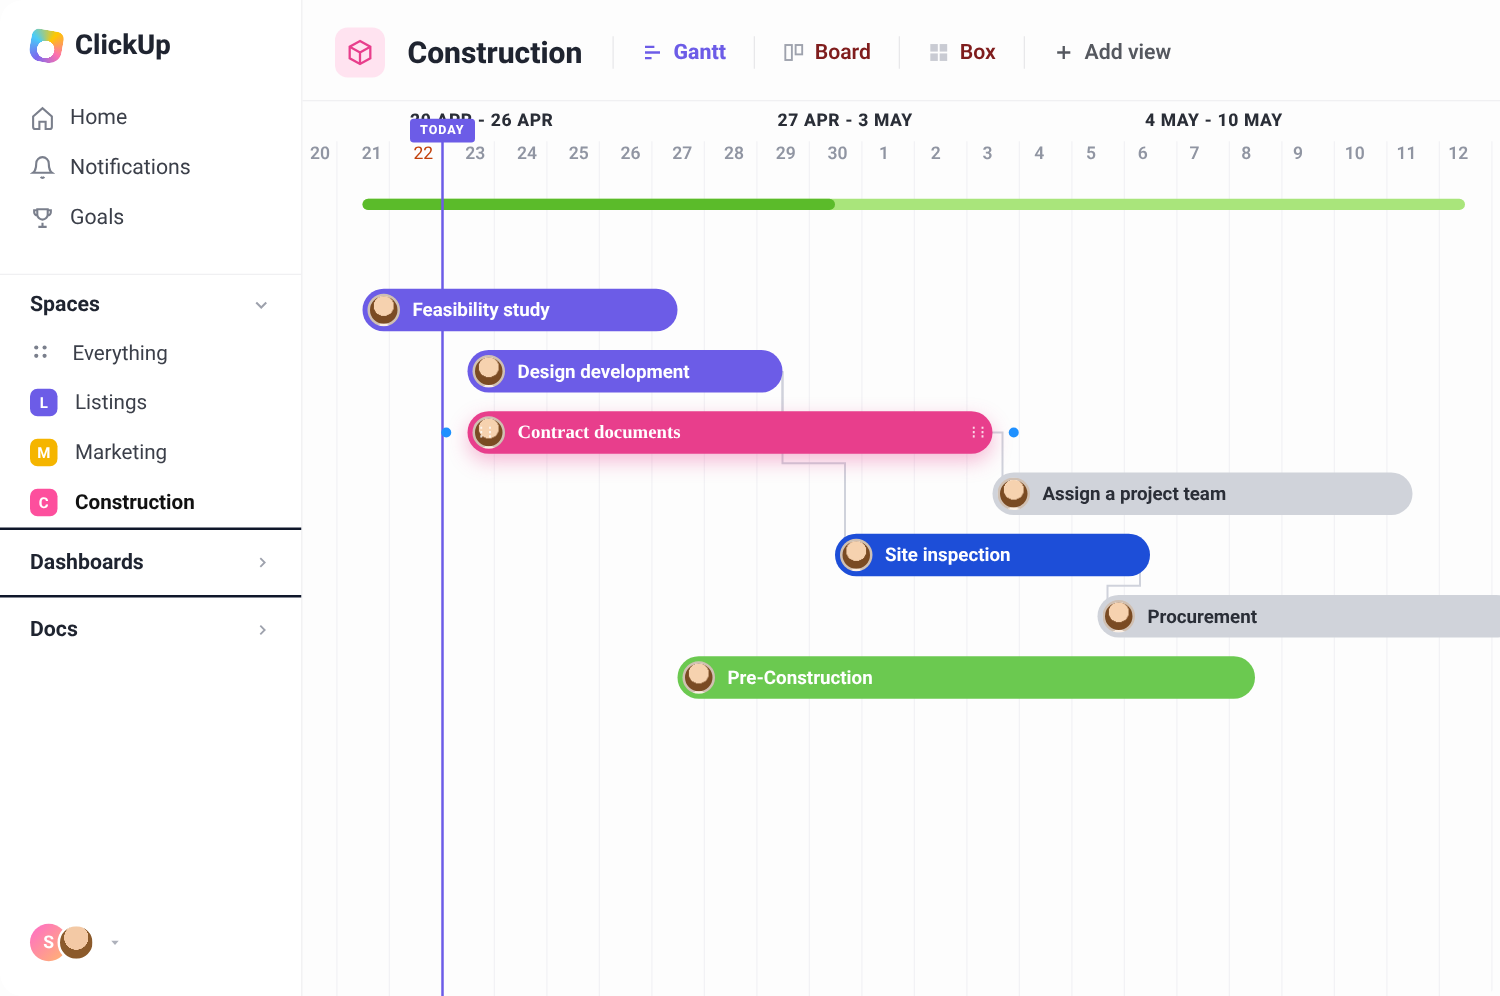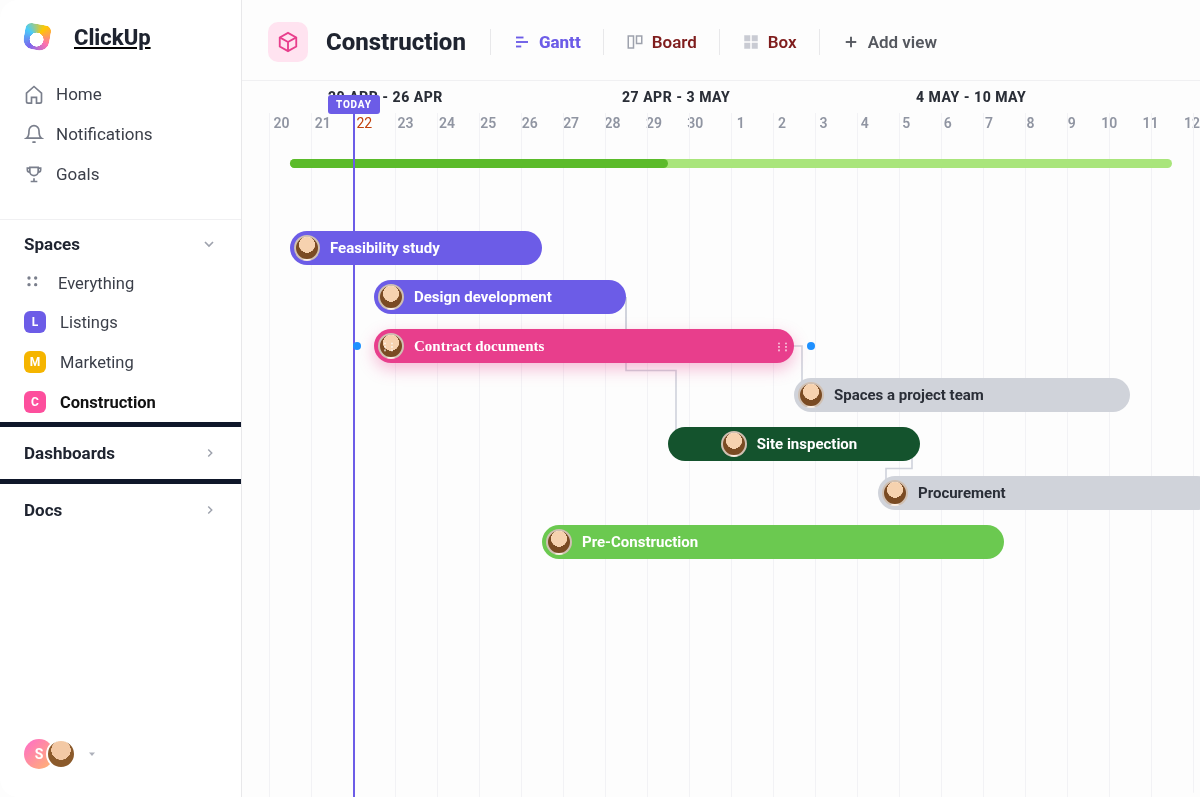--- a/index.html
+++ b/index.html
@@ -1,21 +1,21 @@
 <!DOCTYPE html>
 <html><head>
 <meta charset="utf-8">
 <style>
   * { box-sizing: border-box; margin: 0; padding: 0; }
   html, body { width: 1200px; height: 797px; font-family: -apple-system, BlinkMacSystemFont, "Segoe UI", Roboto, sans-serif; overflow: hidden; }
   body { display: flex; background: #fdfdfd; border-radius: 18px; }
 
   
   .sidebar { width: 242px; border-right: 1px solid #e8e8ea; display: flex; flex-direction: column; background: #fff; border-top-left-radius: 18px; border-bottom-left-radius: 18px; }
-  .logo-row { display: flex; align-items: flex-end; gap: 24px; padding: 24px 24px 20px 24px; text-decoration: underline; }
+  .logo-row { display: flex; align-items: flex-start; gap: 10px; padding: 24px 24px 20px 24px; }
   .logo-mark { width: 26px; height: 26px; position: relative; }
   .logo-mark::before { content: ""; position: absolute; inset: 0; background:
       conic-gradient(from 210deg, #7b68ee, #49ccf9, #ffc800, #fd71af, #7b68ee);
       -webkit-mask: radial-gradient(circle at 50% 60%, transparent 34%, #000 35%);
               mask: radial-gradient(circle at 50% 60%, transparent 34%, #000 35%);
       transform: rotate(10deg);
       border-radius: 6px 6px 10px 10px;
   }
   .logo-text { font-weight: 800; font-size: 22px; color: #1f2430; }
 
@@ -23,21 +23,21 @@
   .nav-item { display: flex; align-items: center; gap: 12px; padding: 10px 24px; font-size: 17px; color: #3b3f49; cursor: pointer; }
   .nav-icon { width: 20px; height: 20px; color: #7a7f8c; flex-shrink: 0; }
 
   .section-header { display: flex; align-items: center; justify-content: space-between; padding: 14px 24px 10px 24px; font-size: 17px; font-weight: 700; color: #1f2430; border-top: 1px solid #f0f0f2; margin-top: 11px; }
   .section-header .chev { color: #9ea2ad; }
 
   .space-item { display: flex; align-items: center; gap: 14px; padding: 9px 24px; font-size: 16.5px; color: #3b3f49; cursor: pointer; }
   .space-badge { width: 22px; height: 22px; border-radius: 6px; display: flex; align-items: center; justify-content: center; font-size: 12px; font-weight: 700; color: #fff; }
   .space-item.active { font-weight: 700; color: #111; }
 
-  .collapsible { display: flex; align-items: center; justify-content: space-between; padding: 16px 24px; font-size: 17px; font-weight: 700; color: #1f2430; border-top: 5px solid #0f172a; cursor: pointer; }
+  .collapsible { display: flex; align-items: center; justify-content: space-between; padding: 16px 24px; font-size: 17px; font-weight: 700; color: #1f2430; border-top: 2px solid #0f172a; cursor: pointer; }
 
   .sidebar-footer { margin-top: auto; padding: 20px 24px 28px 24px; display: flex; align-items: center; gap: -6px; }
   .avatar { width: 30px; height: 30px; border-radius: 50%; display: inline-block; }
   .avatar.stack { margin-left: -8px; border: 2px solid #fff; }
   .avatar-s0 { background: linear-gradient(135deg,#ff6bcb,#ffb86c); display:flex;align-items:center;justify-content:center;color:#fff;font-weight:700;font-size:14px;}
   .avatar-face { background: radial-gradient(circle at 50% 35%, #f3c9a5 45%, #8b5a2b 46%); }
 
   
   .main { flex: 1; display: flex; flex-direction: column; min-width: 0; }
   .toolbar { display: flex; align-items: center; gap: 18px; padding: 22px 26px 18px 26px; }
@@ -48,36 +48,36 @@
   .view-btn { display: flex; align-items: center; gap: 8px; font-size: 17px; font-weight: 600; color: #7f1d1d; cursor: pointer; padding: 4px 4px; }
   .view-btn.active { color: #6c5ce7; font-weight: 800; }
   .view-btn.add { color: #55585f; }
   .view-btn .vicon { width: 18px; height: 18px; }
 
   
   .timeline { flex: 1; position: relative; overflow: hidden; border-top: 1px solid #f0f0f2; }
   .week-row { display: flex; height: 34px; align-items: center; }
   .week-label { font-size: 14px; font-weight: 800; letter-spacing: .5px; color: #2a2e37; position: absolute; top: 8px; }
   .day-row { position: relative; height: 28px; display:flex; }
-  .day-cell { width: 42px; text-align: right; font-size: 14px; color: #9095a2; font-weight: 600; }
+  .day-cell { width: 42px; text-align: left; font-size: 14px; color: #9095a2; font-weight: 600; }
   .day-cell.today { color: #c2410c; font-weight: 400; }
   .grid { position: absolute; left: 0; right: 0; top: 64px; bottom: 0; }
   .vline { position: absolute; top: -32px; bottom: 0; width: 1px; background: #f2f2f5; }
   .today-line { background: #6c5ce7; width: 2px; z-index: 5; }
   .today-badge { position: absolute; top: -18px; left: -25px; background: #6c5ce7; color: #fff; font-size: 10px; font-weight: 800; letter-spacing: .8px; padding: 4px 8px; border-radius: 3px; }
 
   .progress-track { position: absolute; top: 78px; height: 9px; border-radius: 5px; background: #a9e57b; z-index:3; }
   .progress-fill  { height: 100%; border-radius: 5px; background: #5bbb2a; }
 
   .bar { position: absolute; height: 34px; border-radius: 17px; display: flex; align-items: center; padding: 0 14px 0 4px; color: #fff; font-weight: 700; font-size: 15px; z-index: 6; }
   .bar .av { width: 26px; height: 26px; border-radius: 50%; margin-right: 10px; background: radial-gradient(circle at 50% 35%, #f6d2af 44%, #7a4b23 45%); border:2px solid rgba(255,255,255,.65); flex-shrink:0; }
   .bar.purple { background: #6c5ce7; }
   .bar.pink   { background: #e83e8c; box-shadow: 0 6px 16px rgba(232,62,140,.35); font-family: Liberation Serif, serif; }
   .bar.grey   { background: #d0d3da; color:#2a2e37; }
-  .bar.yellow { background: #14532d; justify-content: center; }
+  .bar.yellow { background: #1d4ed8; }
   .bar.green  { background: #6bc950; }
 
   .milestone-dot { position:absolute; width:8px; height:8px; border-radius:50%; background:#1e90ff; z-index:6; }
   .drag-handle::before, .drag-handle::after { content:"⋮⋮"; position:absolute; top:50%; transform:translateY(-50%); font-size:10px; letter-spacing:-3px; color:rgba(255,255,255,.8); }
   .drag-handle::before { left:6px; }
   .drag-handle::after  { right:6px; }
 
   .dep-path { position:absolute; stroke:#cfd2db; stroke-width:1.6; fill:none; z-index:4; }
 
   
@@ -293,21 +293,21 @@
         <span>Design development</span>
       </div>
       <div class="bar pink drag-handle" style="left: 132px; width: 420px; top: 248px;">
         <span class="av"></span>
         <span>Contract documents</span>
       </div>
       <div class="milestone-dot" style="left: 111px; top: 261px;"></div>
       <div class="milestone-dot" style="left: 564.6px; top: 261px;"></div>
       <div class="bar grey" style="left: 552px; width: 336px; top: 297px;">
         <span class="av"></span>
-        <span>Spaces a project team</span>
+        <span>Assign a project team</span>
       </div>
       <div class="bar yellow" style="left: 426px; width: 252px; top: 346px;">
         <span class="av"></span>
         <span>Site inspection</span>
       </div>
       <div class="bar grey" style="left: 636px; width: 336px; top: 395px;">
         <span class="av"></span>
         <span>Procurement</span>
       </div>
       <div class="bar green" style="left: 300px; width: 462px; top: 444px;">

